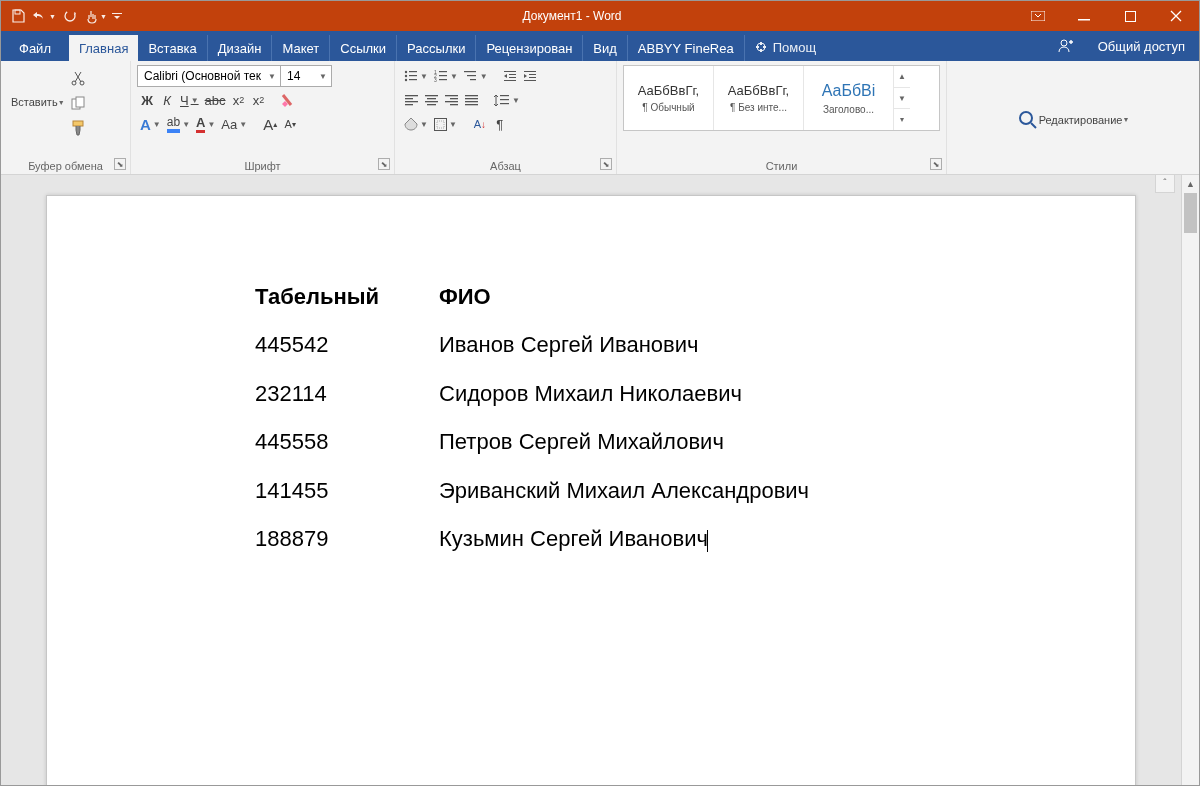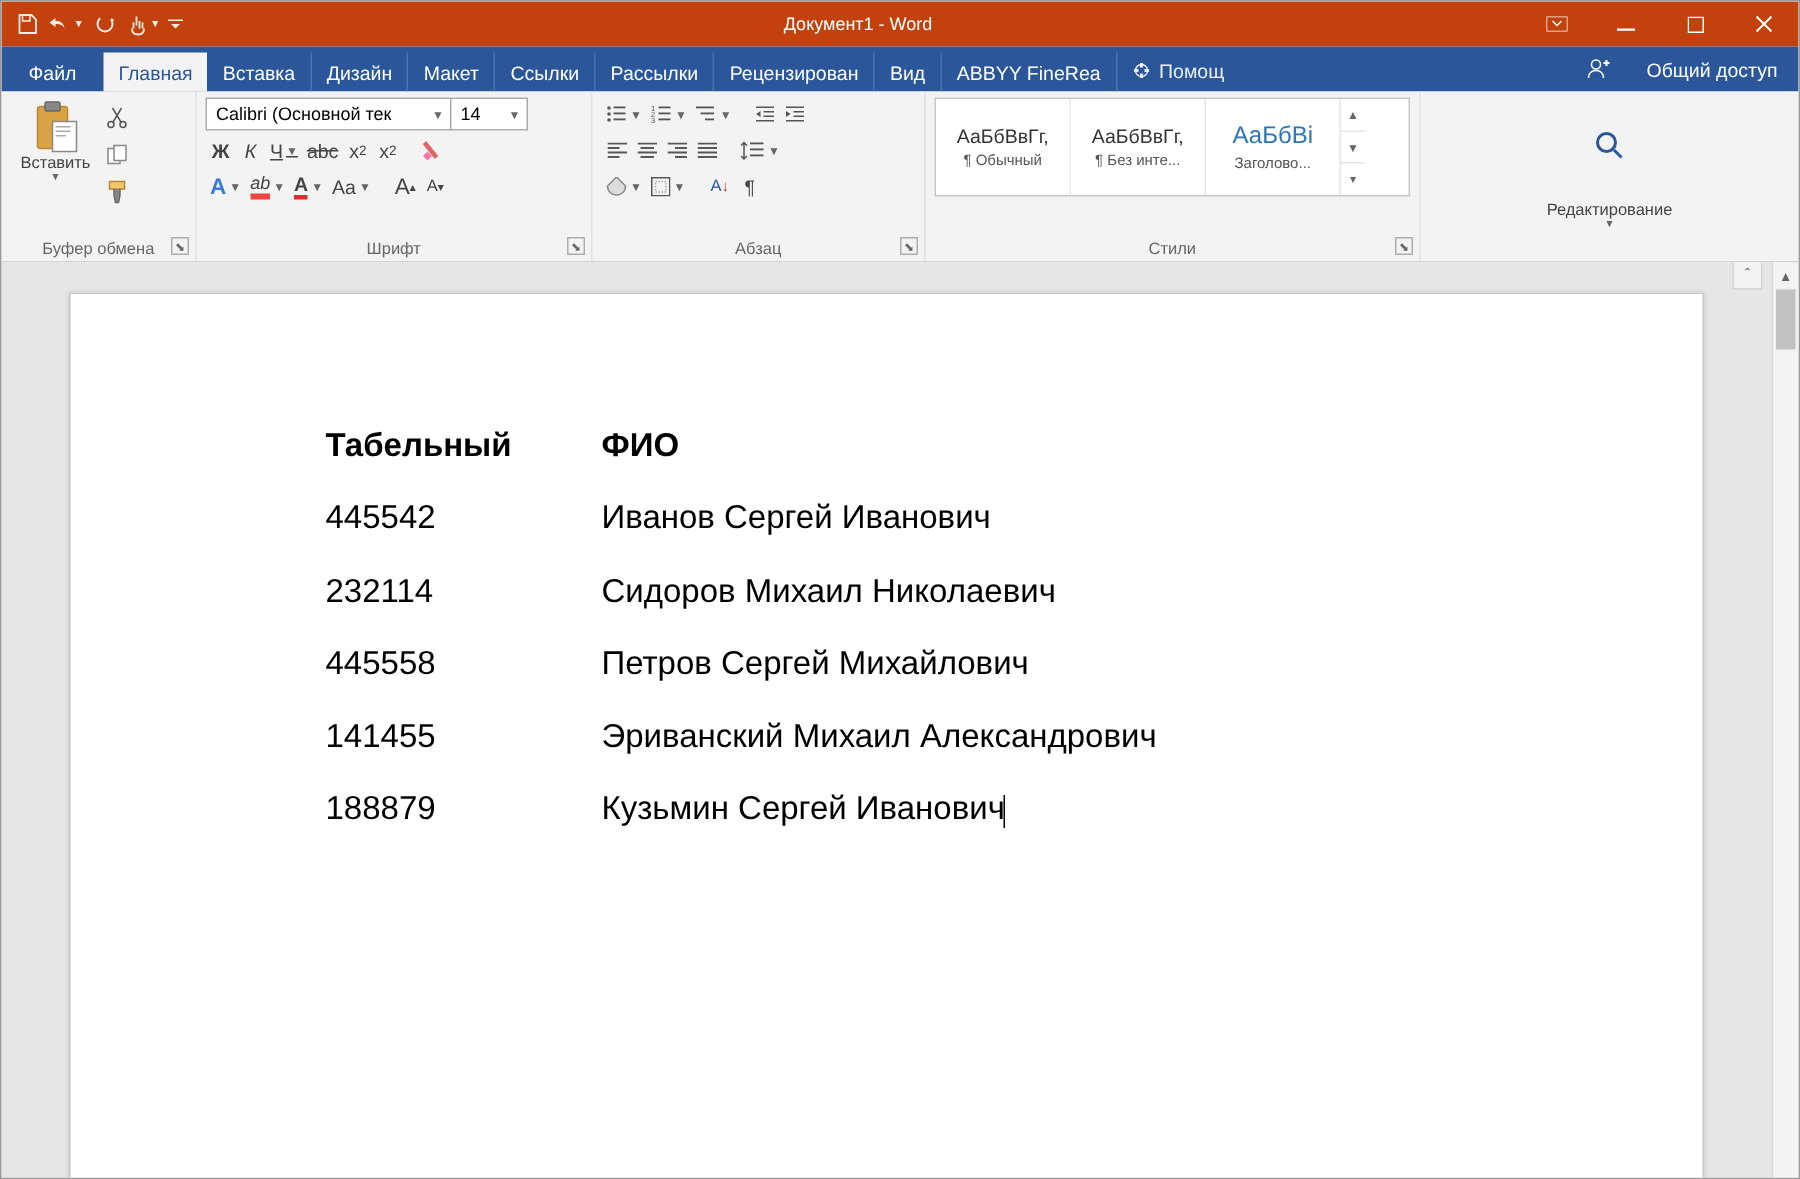--- a/index.html
+++ b/index.html
@@ -14,21 +14,21 @@
 .tabbar .tab { padding:6px 10px 5px; cursor:pointer; border-right:1px solid #4a73b0; }
 .tabbar .tab.file { border:none; padding-left:18px; padding-right:18px; }
 .tabbar .tab.active { background:#f3f3f3; color:#2b579a; border-right:none; }
 .tabbar .tell { display:flex; align-items:center; gap:4px; padding:6px 10px; opacity:.9 }
 .tabbar .spacer { flex:1; }
 .tabbar .share { display:flex; align-items:center; gap:24px; padding:0 14px; height:30px; cursor:pointer }
 .ribbon { height:114px; background:#f3f3f3; border-bottom:1px solid #d4d4d4; display:flex; position:relative; }
 .rgroup { border-right:1px solid #e1e1e1; display:flex; flex-direction:column; padding:4px 6px 0; position:relative; }
 .rgroup .label { position:absolute; bottom:2px; left:0; right:0; text-align:center; font-size:11px; color:#666; }
 .rgroup .dl { position:absolute; right:4px; bottom:4px; width:12px; height:12px; border:1px solid #adadad; font-size:8px; display:flex; align-items:center; justify-content:center; color:#666; cursor:pointer }
-.bigbtn { display:flex; flex-direction:column; align-items:center; font-size:11px; color:#444; cursor:pointer; padding:2px 4px; }
+.bigbtn { display:flex; flex-direction:row; align-items:center; font-size:11px; color:#444; cursor:pointer; padding:2px 4px; }
 .clip-split { display:flex; }
 .clip-col { display:flex; flex-direction:column; gap:3px; padding-top:2px; }
 .sm { width:22px; height:22px; display:flex; align-items:center; justify-content:center; cursor:pointer; font-size:13px; color:#444; }
 .fontrow { display:flex; gap:0; align-items:center; margin-bottom:2px; }
 .fontbox { height:22px; background:#fff; border:1px solid #ababab; font-size:12px; padding:0 4px 0 6px; display:flex; align-items:center; justify-content:space-between; cursor:pointer }
 .fontbox .dd { font-size:8px; color:#666; padding-left:4px; }
 .tool { height:22px; min-width:20px; padding:0 3px; display:flex; align-items:center; justify-content:center; cursor:pointer; font-size:13px; color:#444 }
 .tool .dd { font-size:8px; color:#666; margin-left:2px; }
 .bold { font-weight:bold } .ital { font-style:italic } .uline { text-decoration:underline } .strike { text-decoration:line-through }
 .styles-gal { display:flex; border:1px solid #c6c6c6; background:#fff; height:66px; }
@@ -40,21 +40,21 @@
 .editwrap { flex:1; background:#e6e6e6; position:relative; display:flex; }
 .collapse-btn { position:absolute; right:24px; top:0; width:20px; height:18px; background:#f3f3f3; display:flex; align-items:center; justify-content:center; font-size:10px; color:#666; cursor:pointer; border:1px solid #d4d4d4; border-top:none }
 .page-area { flex:1; overflow:auto; display:flex; justify-content:center; padding-top:20px; }
 .scrollbar { width:18px; background:#f3f3f3; border-left:1px solid #d4d4d4; display:flex; flex-direction:column; align-items:center; }
 .scrollbar .arr { width:100%; height:18px; display:flex; align-items:center; justify-content:center; font-size:9px; color:#666; cursor:pointer }
 .scrollbar .track { flex:1; width:100%; position:relative }
 .scrollbar .thumb { position:absolute; top:0; left:2px; right:2px; height:40px; background:#c2c2c2; cursor:pointer }
 .page { width:1090px; min-height:1400px; background:#fff; border:1px solid #c6c6c6; box-shadow:0 0 4px rgba(0,0,0,.15); padding:88px 170px; font-family:Calibri,sans-serif; color:#000; }
 .doc-table { font-size:22px; line-height:1.2; }
 .doc-table .row { display:flex; margin-bottom:22px; }
-.doc-table .c1 { width:184px; }
+.doc-table .c1 { width:184px;margin-left:38px; }
 .doc-table .hdr { font-weight:bold; }
 .cursor { display:inline-block; width:1px; height:22px; background:#000; vertical-align:bottom; margin-left:-1px }
 svg { display:block }
 </style>
 </head>
 <body>
 
 <div class="titlebar">
   <div class="qat">
     <div class="qbtn">
@@ -183,21 +183,21 @@
             </svg>
           </div>
       </div>
     </div>
     <div class="label">Буфер обмена</div>
     <div class="dl">⬊</div>
   </div>
 
   <div class="rgroup" style="width:264px">
     <div class="fontrow">
-      <div class="fontbox" style="width:164px">
+      <div class="fontbox" style="width:144px">
           <span>Calibri (Основной тек</span>
           <span class="dd">▼</span>
         </div>
       <div class="fontbox" style="width:52px;margin-left:-1px">
           <span>14</span>
           <span class="dd">▼</span>
         </div>
     </div>
     <div class="fontrow">
       <div class="tool bold">Ж</div>
@@ -213,21 +213,21 @@
             <path d="M2 12l3-3 3 3-3 3z" fill="#f7a"></path>
           </svg>
         </div>
     </div>
     <div class="fontrow">
       <div class="tool">
           <span style="color:#3a7bd5;font-weight:bold;font-size:15px">A</span>
           <span class="dd">▼</span>
         </div>
       <div class="tool">
-          <span style="border-bottom:4px solid #ef4444;font-size:12px;font-style:italic">ab</span>
+          <span style="border-bottom:4px solid #3b82f6;font-size:12px;">ab</span>
           <span class="dd">▼</span>
         </div>
       <div class="tool">
           <span style="border-bottom:3px solid #d43030;font-weight:bold">A</span>
           <span class="dd">▼</span>
         </div>
       <div class="tool">Aa<span class="dd">▼</span></div>
       <div style="width:10px"></div>
       <div class="tool" style="font-size:15px">A<sup style="font-size:8px">▴</sup></div>
       <div class="tool" style="font-size:11px">A<sup style="font-size:8px">▾</sup></div>

